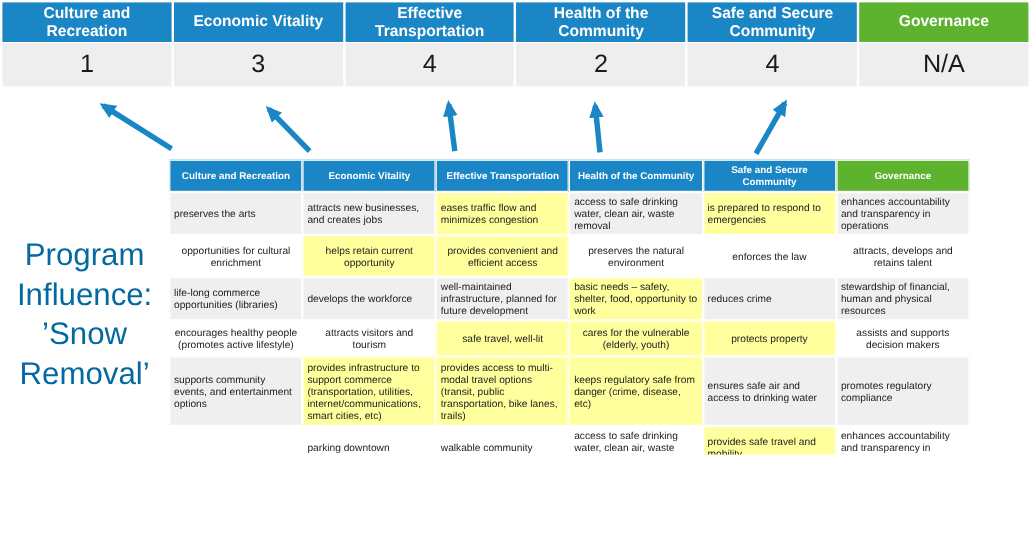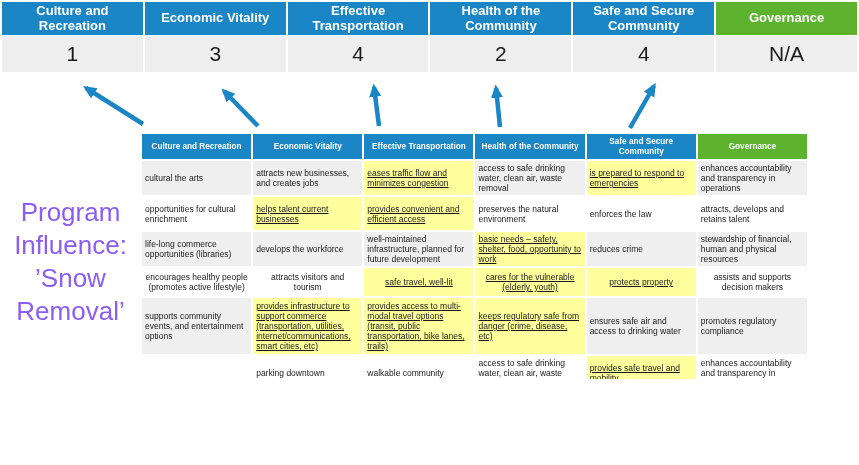--- a/index.html
+++ b/index.html
@@ -14,35 +14,35 @@
             text-align:center;color:#fff;font-weight:bold;font-size:13px;line-height:1.15;
             padding:0 10px;}
   .sum-score{grid-row:2;height:36px;background:#eeeeee;display:flex;align-items:center;
              justify-content:center;font-size:21px;color:#1a1a1a;}
 
   
   .arrows{position:absolute;left:0;top:0;width:859px;height:465px;pointer-events:none;}
 
   
   .program-label{position:absolute;left:0;top:196px;width:141px;text-align:center;
-                 font-size:26px;line-height:33px;color:#8b5cf6;white-space:pre-line;}
+                 font-size:26px;line-height:33px;color:#0369a1;white-space:pre-line;}
 
   
   .matrix{position:absolute;left:141px;top:133px;width:667px;border-collapse:separate;
           border-spacing:0;table-layout:fixed;}
   .matrix th{background:#1b86c5;color:#fff;font-weight:bold;font-size:8.2px;line-height:1.15;
              height:23px;text-align:center;vertical-align:middle;padding:1px 2px;
              border:1px solid #fff;}
   .matrix td{font-size:8.5px;line-height:1.18;padding:2px 3px;vertical-align:middle;
              border:1px solid #fff;color:#1a1a1a;word-wrap:break-word;}
   .matrix tbody tr:nth-child(odd) td{background:#efefef;}
   .matrix tbody tr:nth-child(even) td{background:#ffffff;}
-  .matrix tbody td.hl{background:#ffff9e !important;text-decoration:underline;}
+  .matrix tbody td.hl{background:#ffff9e !important;}
   .matrix tbody tr:nth-child(1){height:35px;}
-  .matrix tbody tr:nth-child(2){height:35px;}
+  .matrix tbody tr:nth-child(2){height:35px;text-align:center;}
   .matrix tbody tr:nth-child(3){height:35px;}
   .matrix tbody tr:nth-child(4){height:30px;text-align:center;}
   .matrix tbody tr:nth-child(5){height:58px;}
   .matrix tbody tr:nth-child(6){height:32px;}
   .matrix tbody tr:nth-child(7){height:43px;}
   .matrix tbody tr:nth-child(8){height:30px;}
   .matrix tbody tr:nth-child(9){height:12px;}
 </style>
 </head>
 <body>
@@ -84,30 +84,30 @@
           <th style="background: rgb(27, 134, 197);">Culture and Recreation</th>
           <th style="background: rgb(27, 134, 197);">Economic Vitality</th>
           <th style="background: rgb(27, 134, 197);">Effective Transportation</th>
           <th style="background: rgb(27, 134, 197);">Health of the Community</th>
           <th style="background: rgb(27, 134, 197);">Safe and Secure Community</th>
           <th style="background: rgb(93, 179, 46);">Governance</th>
         </tr>
       </thead>
     <tbody id="matrix-body">
         <tr>
-          <td>cultural the arts</td>
+          <td>preserves the arts</td>
           <td>attracts new businesses, and creates jobs</td>
           <td class="hl">eases traffic flow and minimizes congestion</td>
           <td>access to safe drinking water, clean air, waste removal</td>
           <td class="hl">is prepared to respond to emergencies</td>
           <td>enhances accountability and transparency in operations</td>
         </tr>
         <tr>
           <td>opportunities for cultural enrichment</td>
-          <td class="hl">helps talent current businesses</td>
+          <td class="hl">helps retain current opportunity</td>
           <td class="hl">provides convenient and efficient access</td>
           <td>preserves the natural environment</td>
           <td>enforces the law</td>
           <td>attracts, develops and retains talent</td>
         </tr>
         <tr>
           <td>life-long commerce opportunities (libraries)</td>
           <td>develops the workforce</td>
           <td>well-maintained infrastructure, planned for future development</td>
           <td class="hl">basic needs – safety, shelter, food, opportunity to work</td>

